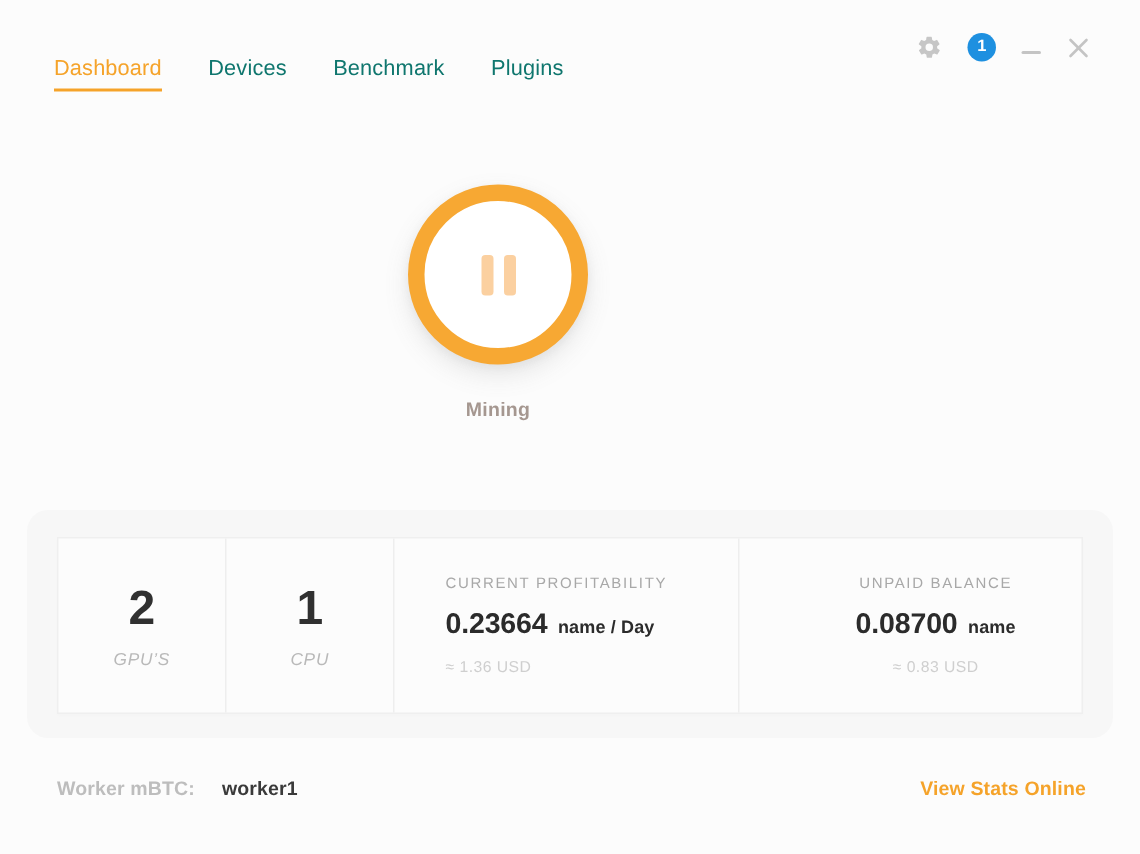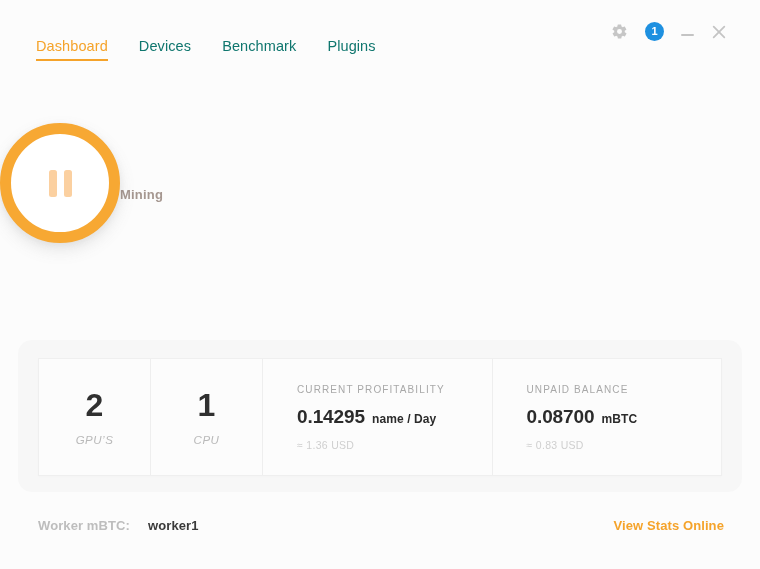--- a/index.html
+++ b/index.html
@@ -94,20 +94,21 @@
     margin-top: 6px;
   }
 
   
   .mining-wrap {
     position: absolute;
     top: 123px;
     left: 0;
     width: 664px;
     display: flex;
+    flex-direction: column;
     align-items: center;
   }
   .mining-btn {
     width: 120px;
     height: 120px;
     border-radius: 50%;
     background: #ffffff;
     border: 11px solid #f7a833;
     box-sizing: border-box;
     display: flex;
@@ -160,21 +161,21 @@
     box-shadow: 0 1px 2px rgba(0,0,0,0.015);
   }
   .cell {
     box-sizing: border-box;
     border-right: 1px solid #eeeeee;
     height: 100%;
     display: flex;
     flex-direction: column;
     justify-content: center;
   }
-  .cell:last-child { border-right: none; }
+  .cell:last-child { border-right: none; align-items: center; }
   .cell-count {
     width: 112px;
     align-items: center;
   }
   .cell-count .big {
     font-size: 32px;
     font-weight: bold;
     color: #303030;
     line-height: 1;
   }
@@ -302,31 +303,31 @@
   </div>
 
   <div class="cell cell-count">
     <div class="big">1</div>
     <div class="sub">CPU</div>
   </div>
 
   <div class="cell cell-stat">
     <div class="stat-label">CURRENT PROFITABILITY</div>
     <div class="stat-value">
-      <span class="num">0.14295</span>
+      <span class="num">0.23664</span>
       <span class="unit">name / Day</span>
     </div>
     <div class="stat-usd">≈ 1.36 USD</div>
   </div>
 
   <div class="cell cell-stat">
     <div class="stat-label">UNPAID BALANCE</div>
     <div class="stat-value">
       <span class="num">0.08700</span>
-      <span class="unit">mBTC</span>
+      <span class="unit">name</span>
     </div>
     <div class="stat-usd">≈ 0.83 USD</div>
   </div>
 
 </div>
 
 <div class="footer">
   <div class="worker">
     <span>Worker mBTC:</span><b>worker1</b>
   </div>

